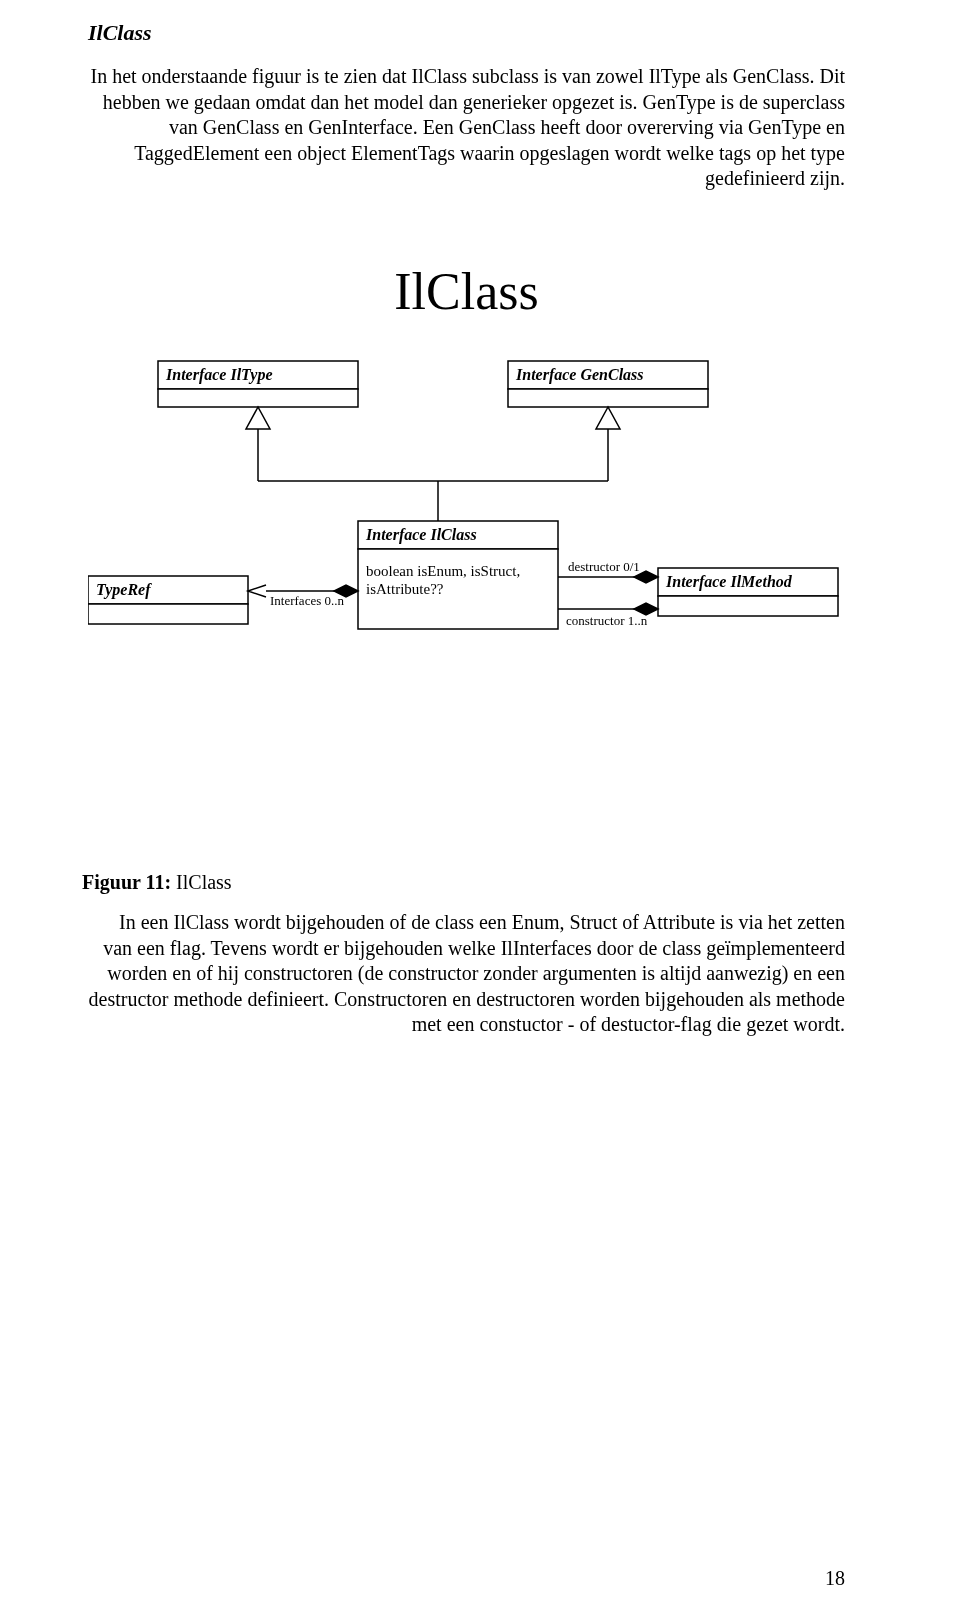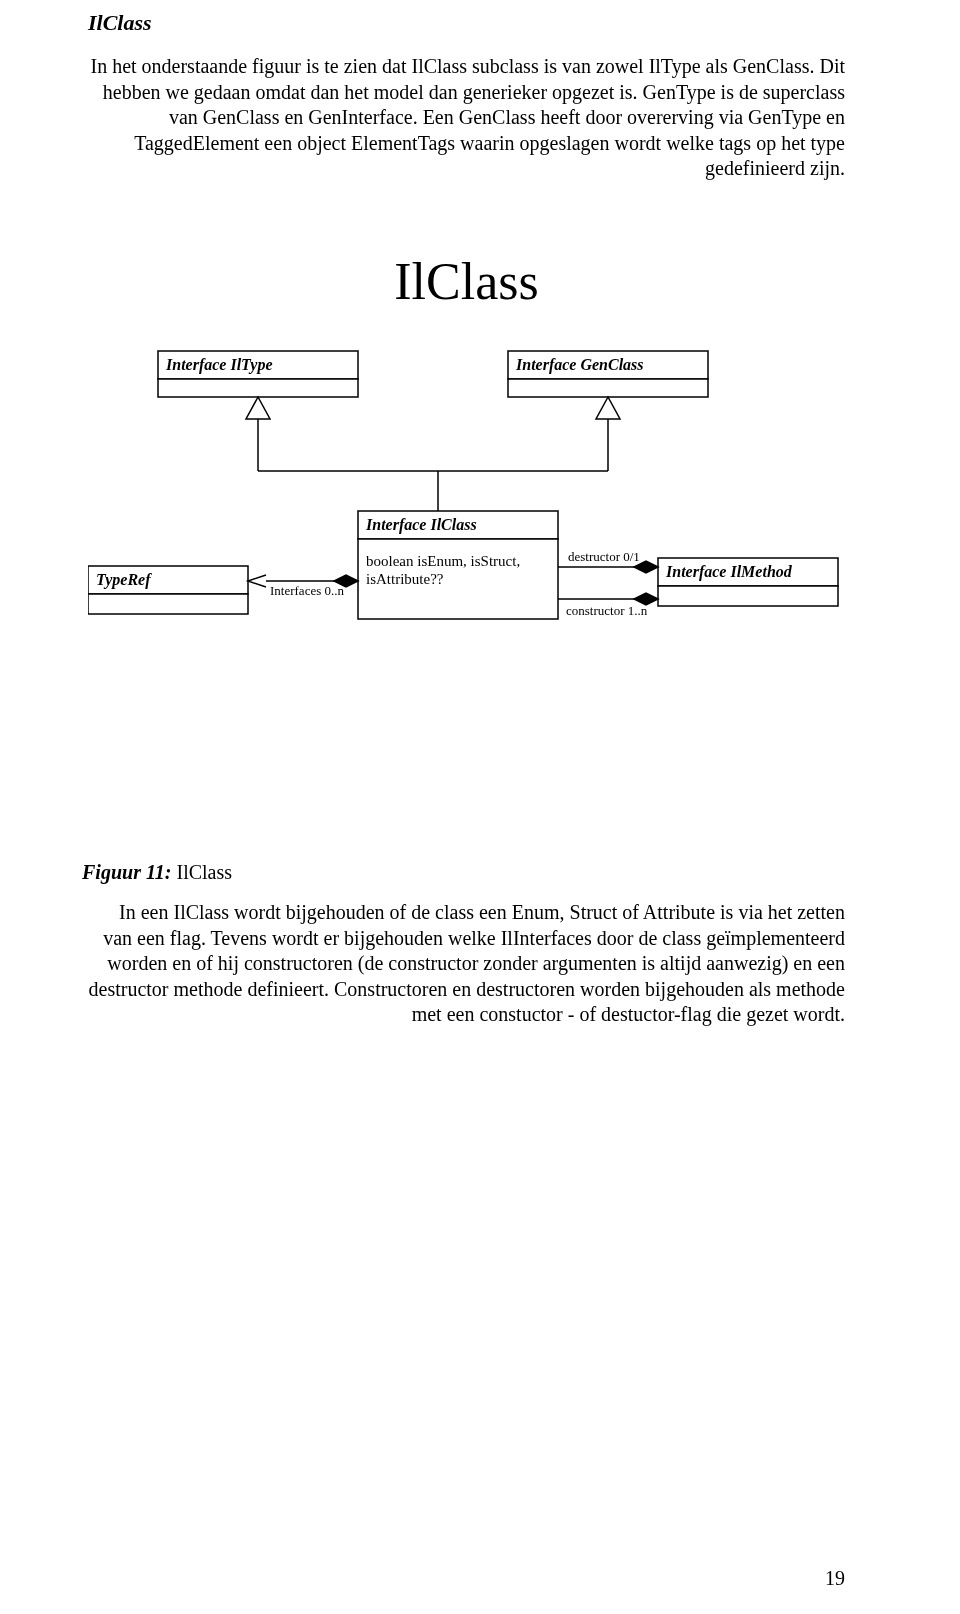--- a/index.html
+++ b/index.html
@@ -6,21 +6,21 @@
     margin: 0;
     padding: 0;
     background: #fff;
     font-family: "Times New Roman", Times, serif;
     color: #000;
   }
   .page {
     width: 933px;
     min-height: 1614px;
     box-sizing: border-box;
-    padding: 10px 88px 40px 88px;
+    padding: 20px 88px 40px 88px;
     position: relative;
   }
   .section-title {
     font-style: italic;
     font-weight: bold;
     font-size: 22px;
     margin: 0 0 18px 0;
   }
   .para {
     font-size: 20px;
@@ -41,21 +41,20 @@
     margin-bottom: 120px;
   }
   svg {
     display: block;
   }
   .figure-caption {
     font-size: 20px;
     margin: 0 0 16px -6px;
   }
   .figure-caption .lead {
-    font-style: italic;
     font-weight: bold;
   }
   .page-number {
     position: absolute;
     bottom: 24px;
     right: 88px;
     font-size: 20px;
   }
 </style>
 </head>
@@ -140,14 +139,14 @@
       </g>
     </svg>
   </div>
 
   <p class="figure-caption">
     <span class="lead">Figuur 11:</span><span> IlClass</span>
   </p>
 
   <p class="para">In een IlClass wordt bijgehouden of de class een Enum, Struct of Attribute is via het zetten van een flag. Tevens wordt er bijgehouden welke IlInterfaces door de class geïmplementeerd worden en of hij constructoren (de constructor zonder argumenten is altijd aanwezig) en een destructor methode definieert. Constructoren en destructoren worden bijgehouden als methode met een constuctor - of destuctor-flag die gezet wordt.</p>
 
-  <div class="page-number">19</div>
+  <div class="page-number">18</div>
 </div>
 
 </body></html>

